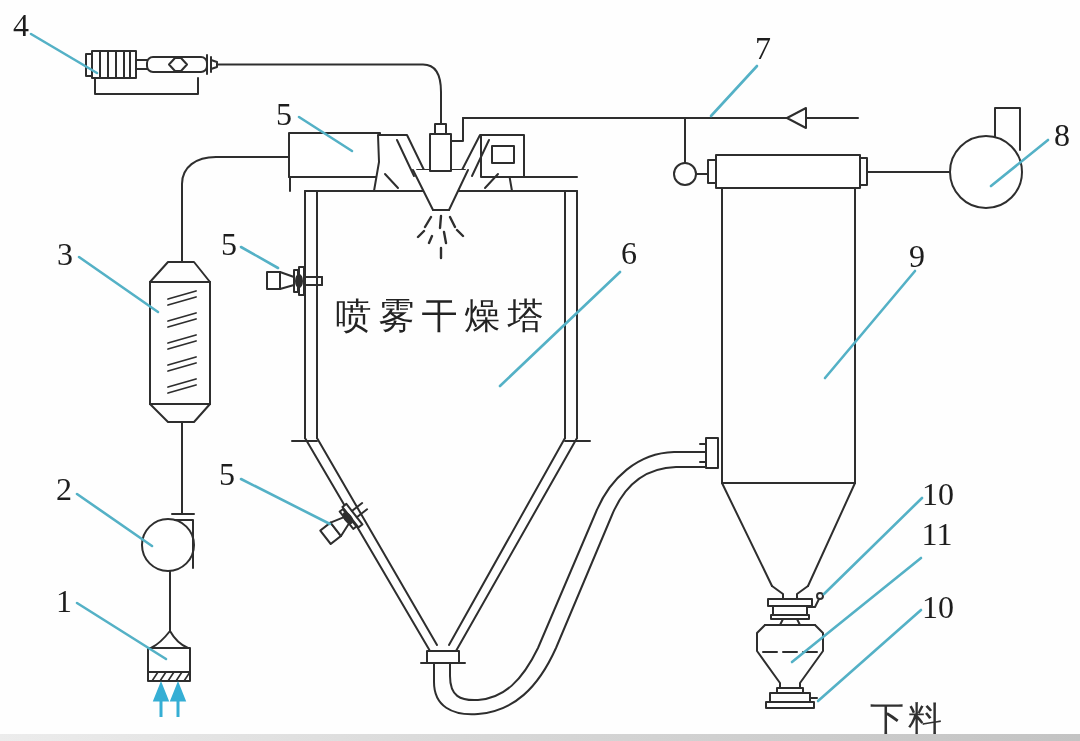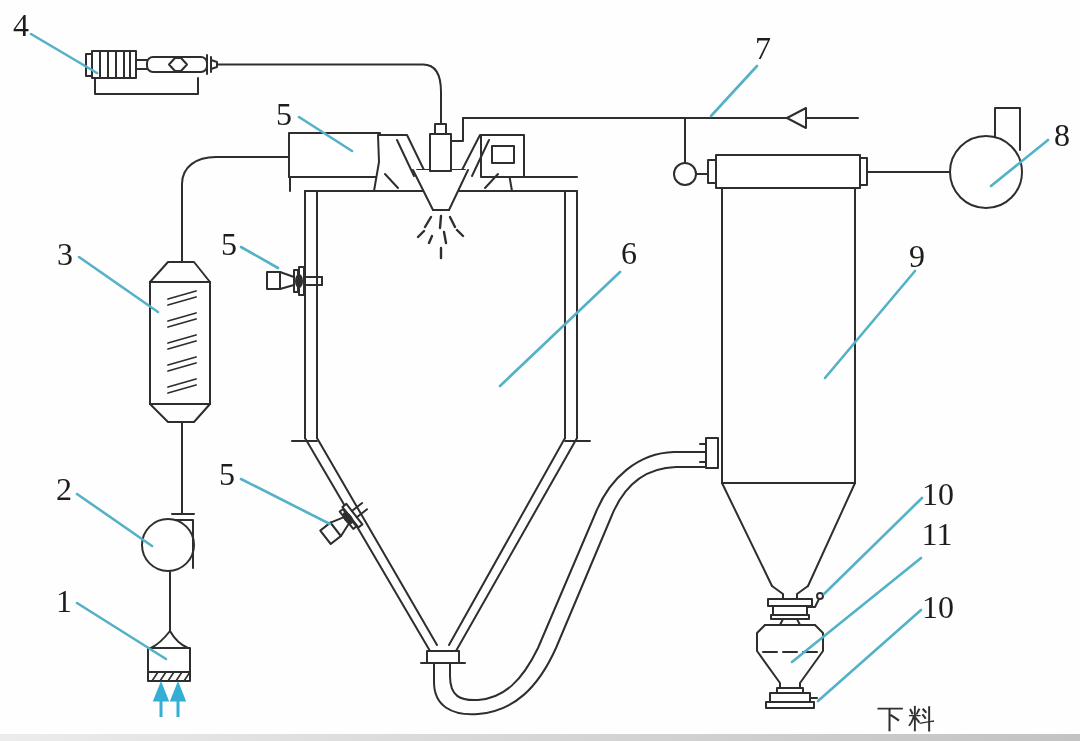--- a/index.html
+++ b/index.html
@@ -3,21 +3,21 @@
 <meta charset="utf-8">
 <style>
   html,body{margin:0;padding:0;background:#ffffff;}
   .stage{position:relative;width:1080px;height:741px;background:#fefefe;overflow:hidden;
          font-family:"Liberation Serif","DejaVu Serif",serif;}
   svg{position:absolute;left:0;top:0;}
   .lbl{position:absolute;transform:translate(-50%,-50%);font-size:32px;color:#1d1d1d;
        line-height:1;white-space:nowrap;}
   .cn-tower{position:absolute;transform:translate(-50%,-50%);font-size:36px;color:#232323;
        letter-spacing:7px;white-space:nowrap;font-weight:500;}
-  .cn-discharge{position:absolute;transform:translate(-50%,-50%);font-size:27px;color:#303030;
+  .cn-discharge{position:absolute;transform:translate(-50%,-50%);font-size:34px;color:#303030;
        letter-spacing:4px;white-space:nowrap;}
   .bottom-smudge{position:absolute;left:0;bottom:0;width:100%;height:7px;
        background:linear-gradient(to right,#ececec 0%,#d8d8d8 45%,#c3c3c3 100%);}
 </style>
 </head>
 <body>
 
 <div class="stage">
 
 <svg width="1080" height="741" viewBox="0 0 1080 741">
@@ -232,16 +232,17 @@
 <div class="lbl" style="left:64px;  top:601px;">1</div>
 <div class="lbl" style="left:227px; top:474px;">5</div>
 <div class="lbl" style="left:629px; top:253px;">6</div>
 <div class="lbl" style="left:763px; top:48px;">7</div>
 <div class="lbl" style="left:1062px;top:135px;">8</div>
 <div class="lbl" style="left:917px; top:256px;">9</div>
 <div class="lbl" style="left:938px; top:494px;">10</div>
 <div class="lbl" style="left:937px; top:534px;">11</div>
 <div class="lbl" style="left:938px; top:607px;">10</div>
 
+<div class="cn-tower" style="left:443px;top:316px;">喷雾干燥塔</div>
 <div class="cn-discharge" style="left:908px;top:719px;">下料</div>
 
 <div class="bottom-smudge"></div>
 </div>
 
 </body></html>

